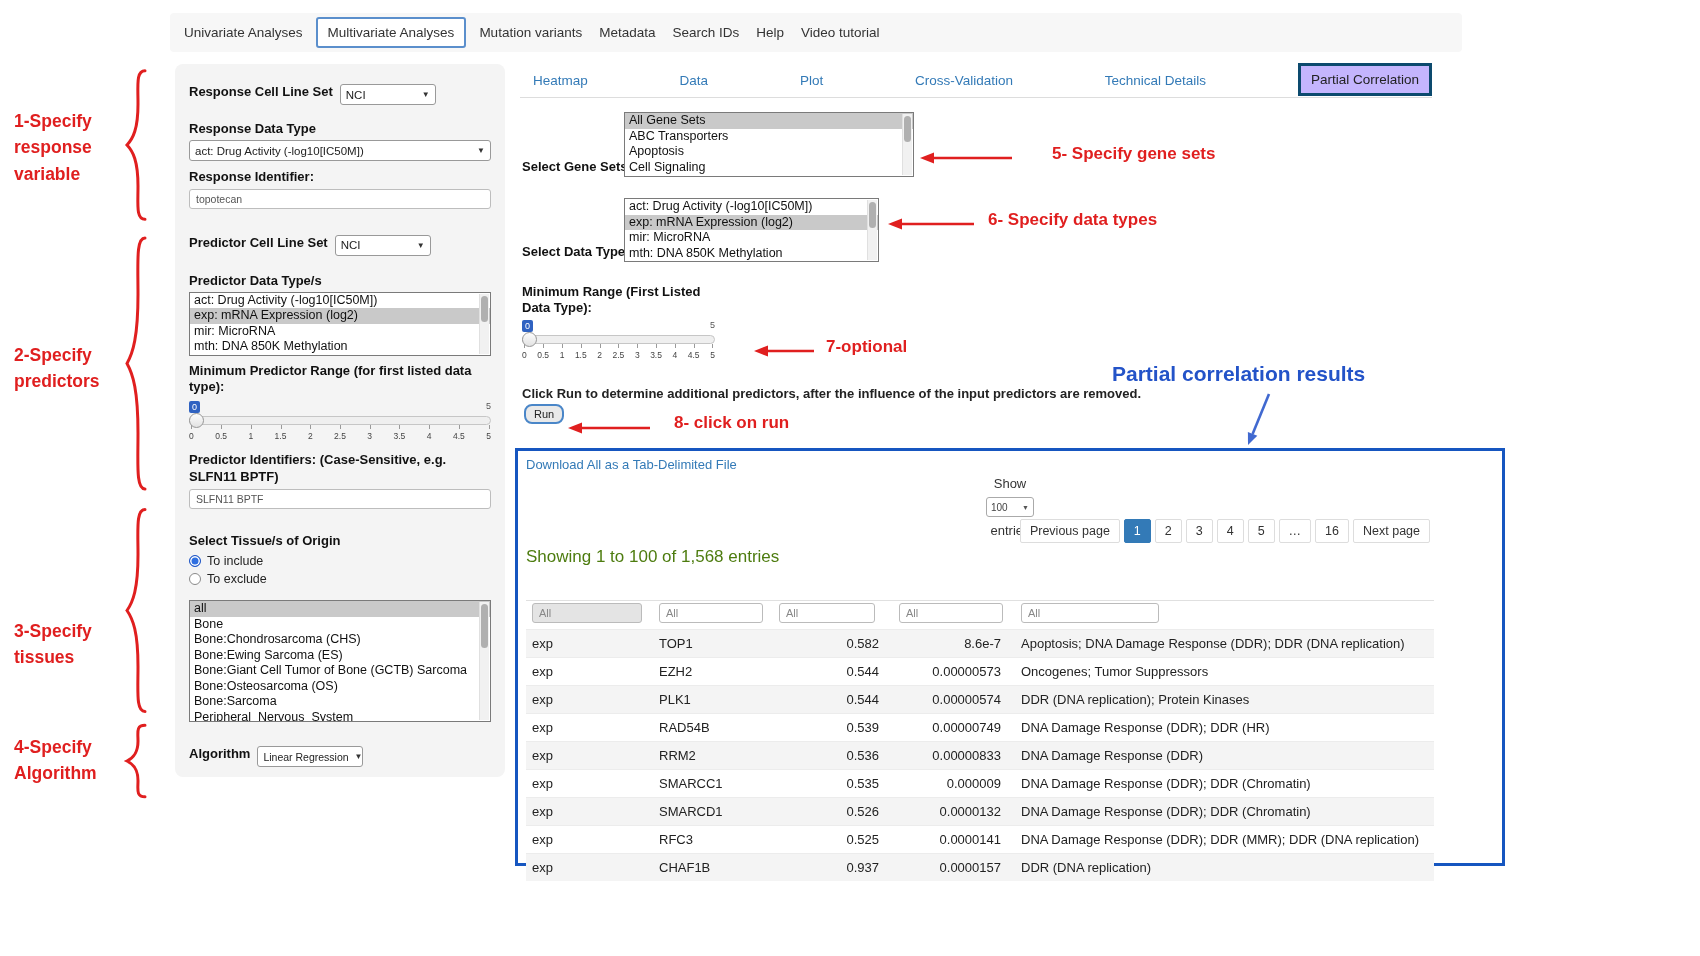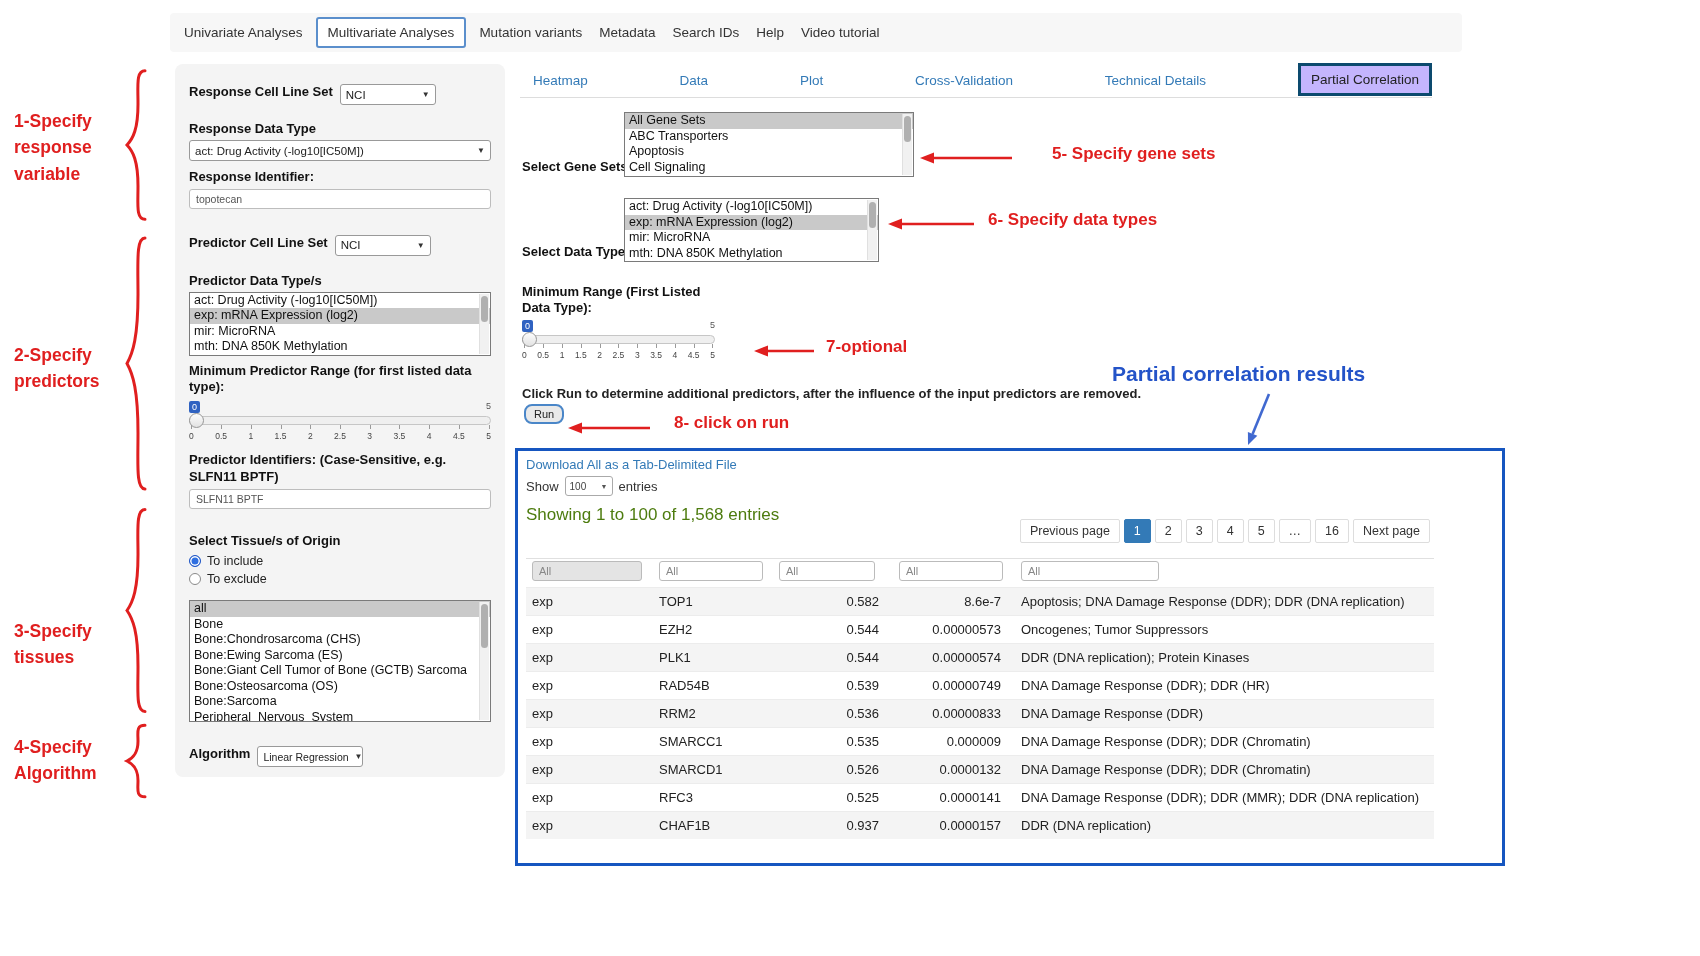--- a/index.html
+++ b/index.html
@@ -48,21 +48,21 @@
 .subtab.boxed { color:#222; border:3px solid #0c4a6e; padding:6px 10px; background:#c4b5fd; position:relative; top:-1px; }
 .label-listbox-row { position:absolute; display:flex; align-items:flex-end; }
 .label-listbox-row .lbl { flex:0 0 102px; width:102px; white-space:nowrap; padding-bottom:2px; }
 .minrange-label { position:absolute; white-space:pre-line; }
 .run-instruction { position:absolute; left:522px; top:386px; font-size:13px; font-weight:bold; }
 .run-btn { position:absolute; left:524px; top:404px; font-size:11px; color:#222; background:#e9e9e9; border:2px solid #4a86c8; border-radius:8px; padding:2px 8px; }
 
 
 .results-box { position:absolute; left:515px; top:448px; width:990px; height:418px; border:3px solid #1656c0; background:#fff; padding:6px 8px; }
 .dl-link { font-size:13px; color:#337ab7; }
-.show-row { display:flex; align-items:center; gap:6px; margin-top:4px; font-size:13px; color:#333; }
+.show-row { display:flex; align-items:center; gap:6px; margin-top:4px; font-size:13px; color:#333;flex-direction:column; }
 .show-sel { display:inline-flex; align-items:center; justify-content:space-between; width:48px; height:20px; border:1px solid #aaa; border-radius:3px; background:#fff; font-size:10px; padding:0 4px; color:#444; }
 .showing { margin-top:9px; font-size:17px; color:#4d7c0f; }
 .pagination { position:absolute; top:68px; right:72px; display:flex; gap:4px; align-items:center; }
 .page-btn { font-size:12.5px; color:#333; border:1px solid #ddd; background:#fff; border-radius:2px; padding:4px 9px; white-space:nowrap; }
 .page-btn.active { background:#337ab7; border-color:#337ab7; color:#fff; }
 table.results { border-collapse:collapse; width:908px; margin-top:33px; table-layout:fixed; border-top:1px solid #e0e0e0; }
 table.results th { font-size:12.5px; font-weight:bold; text-align:left; padding:7px 16px 7px 6px; position:relative; color:#222; }
 table.results th.num { text-align:right; padding-right:22px; }
 .sort-icon { position:absolute; right:2px; top:7px; color:#bdbdbd; font-size:12px; font-weight:normal; }
 tr.filter-row td { padding:2px 0 6px 6px; }

